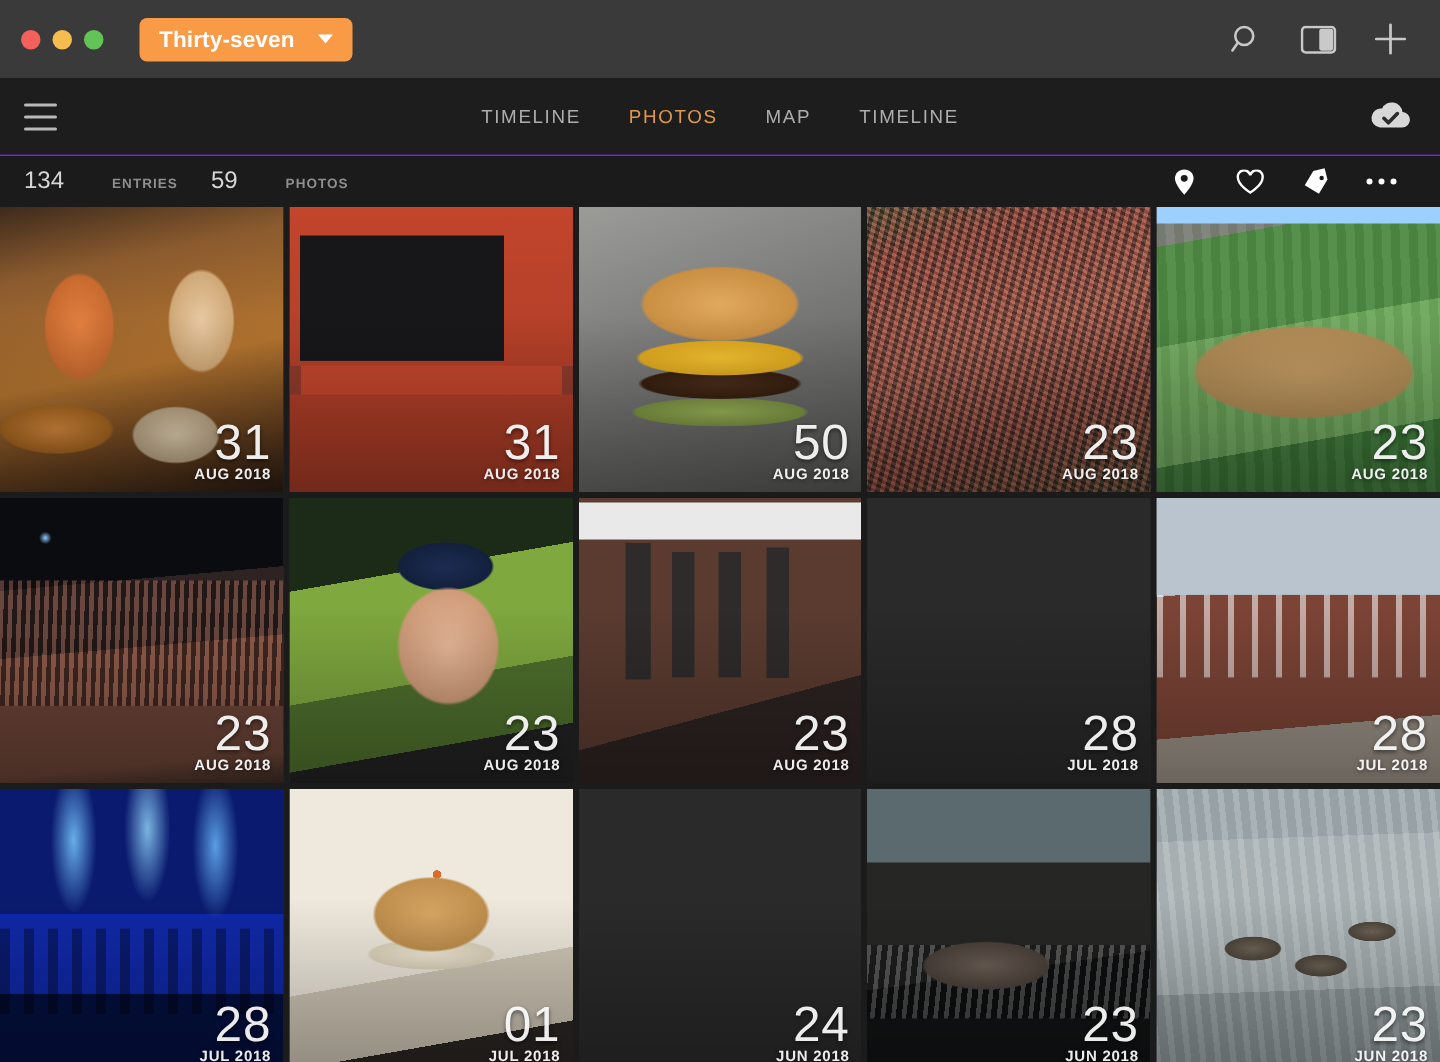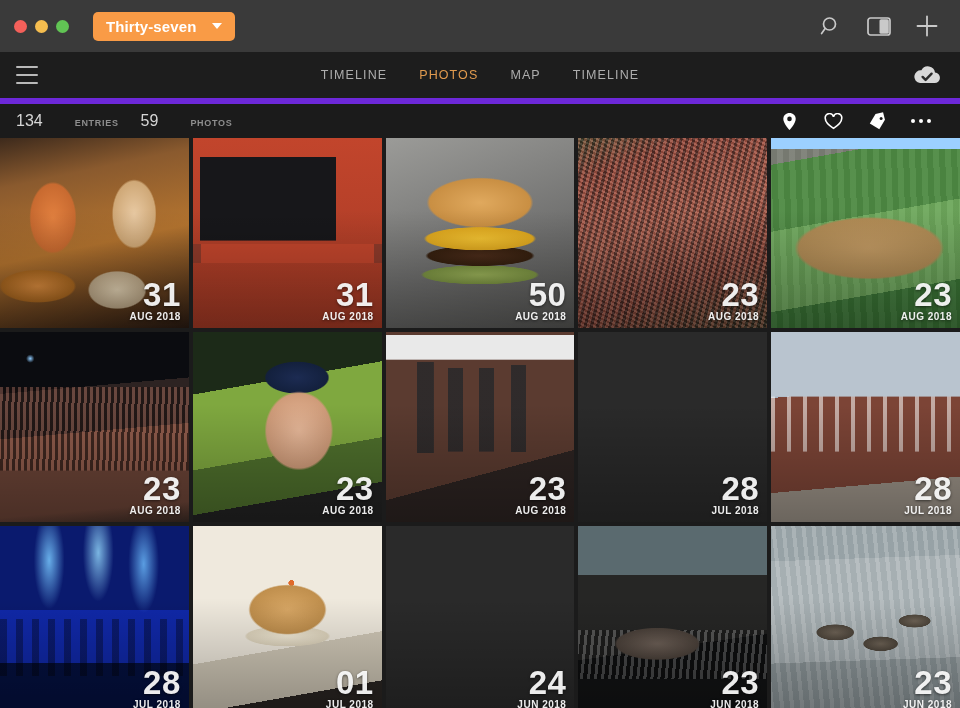--- a/index.html
+++ b/index.html
@@ -61,21 +61,21 @@
   .tb-icon { width: 26px; height: 26px; display: flex; align-items: center; justify-content: center; cursor: pointer; }
   .tb-icon svg { display: block; }
 
   
   .navbar {
     height: 52px; flex: 0 0 52px;
     background: #1d1d1d;
     display: flex; align-items: center;
     padding: 0 16px;
     position: relative;
-    border-bottom: 6px solid #6d28d9;
+    border-bottom: 1px solid #6d28d9;
   }
   .hamburger { width: 22px; height: 18px; display: flex; flex-direction: column; justify-content: space-between; cursor: pointer; }
   .hamburger i { display: block; height: 2px; background: #b9b9b9; border-radius: 1px; }
 
   .tabs {
     position: absolute;
     left: 0; right: 0;
     display: flex; justify-content: center; align-items: center;
     gap: 28px;
     pointer-events: none;
@@ -131,21 +131,21 @@
   .cell .datebox {
     position: absolute;
     right: 8px; bottom: 6px;
     text-align: right;
     text-shadow: 0 1px 3px rgba(0,0,0,.55);
     pointer-events: none;
   }
   .cell .d-day {
     font-size: 33px; line-height: 31px;
     color: rgba(255,255,255,.92);
-    font-weight: 700;
+    font-weight: 400;
     letter-spacing: .5px;
     display: block;
   }
   .cell .d-my {
     font-size: 10px; letter-spacing: .5px;
     color: rgba(255,255,255,.92);
     font-weight: bold;
     display: block;
     margin-top: 1px;
   }

